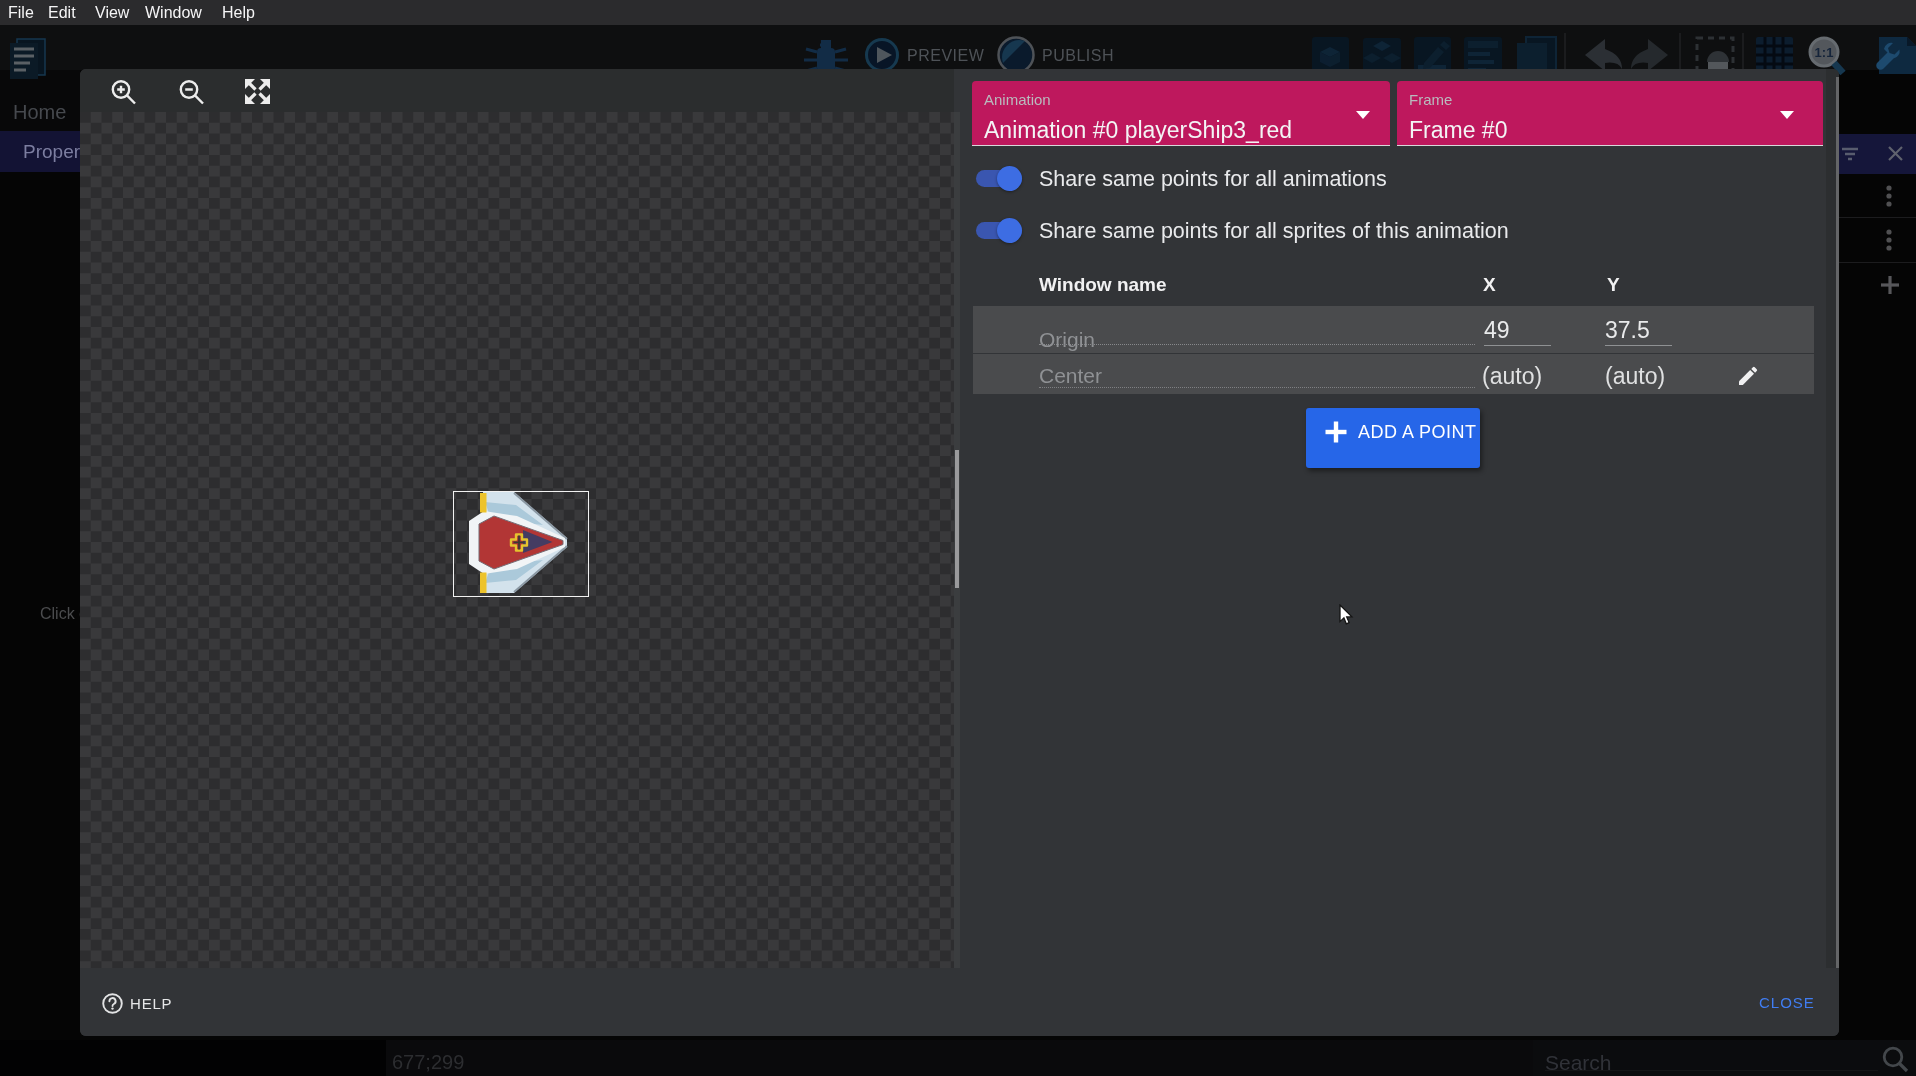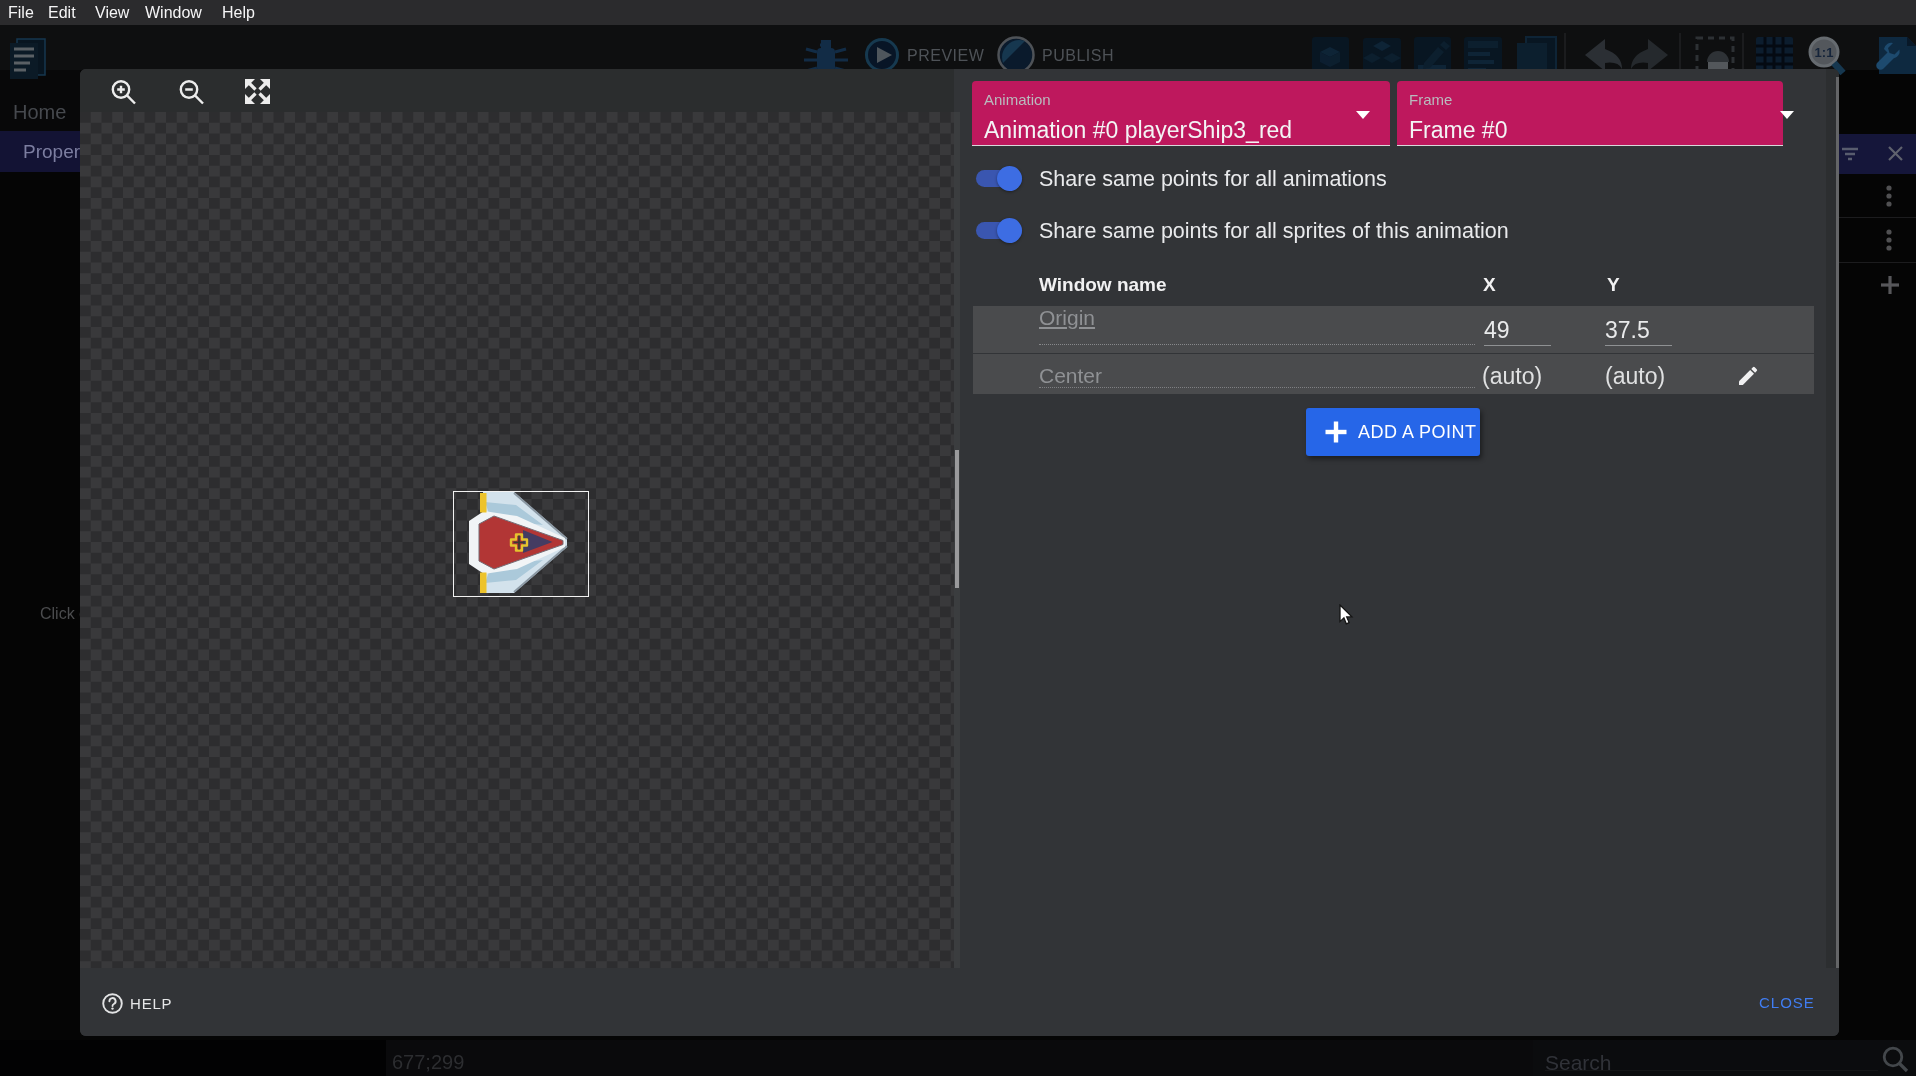--- a/index.html
+++ b/index.html
@@ -25,21 +25,21 @@
            border-right:7px solid transparent;border-top:8px solid #fff;}
   .tglrow{position:absolute;left:880px;height:26px;}
   .tgltrack{position:absolute;left:16px;width:46px;height:17px;border-radius:9px;background:#3a56b0;top:4px;}
   .tglthumb{position:absolute;left:37px;top:0px;width:25px;height:25px;border-radius:50%;
             background:#3d6de3;box-shadow:0 1px 3px rgba(0,0,0,.4);}
   .tgllabel{position:absolute;left:79px;top:0;line-height:26px;font-size:21.5px;color:#e9eaec;white-space:nowrap;}
   .rowbg{position:absolute;left:893px;width:841px;background:#4a4b4d;}
   .cellname{position:absolute;left:66px;font-size:21px;color:#8f9194;}
   .cellval{position:absolute;font-size:23px;color:#e9eaeb;}
   .uline{position:absolute;height:1px;background:#8f9193;}
-  #addbtn{position:absolute;left:1226px;top:339px;width:174px;height:48px;background:#2666e8;
+  #addbtn{position:absolute;left:1226px;top:339px;width:174px;height:60px;background:#2666e8;
           border-radius:3px;box-shadow:2px 3px 5px rgba(0,0,0,.45);color:#fff;}
   #addbtn .pl{position:absolute;left:19px;top:13px;}
   #addbtn .tx{position:absolute;left:52px;top:0;line-height:48px;font-size:18px;letter-spacing:.5px;}
   
   .dimtext{position:absolute;text-align:right;}
 </style>
 </head>
 <body>
 <div id="root">
 
@@ -247,21 +247,21 @@
         <line x1="4.5" y1="10.4" x2="15.5" y2="10.4" stroke="#3a3a34" stroke-width="1.7"></line>
       </svg>
     </div>
     <div id="footer"></div>
 
     <div class="ddbox" style="left:892px;width:418px;">
       <div class="ddlabel">Animation</div>
       <div class="ddvalue">Animation #0 playerShip3_red</div>
       <div class="ddarrow" style="left:384px;"></div>
     </div>
-    <div class="ddbox" style="left:1317px;width:386px;">
+    <div class="ddbox" style="left:1317px;width:426px;">
       <div class="ddlabel">Frame</div>
       <div class="ddvalue">Frame #0</div>
       <div class="ddarrow" style="left:383px;"></div>
     </div>
 
     <div class="tglrow" style="top:97px;">
       <div class="tgltrack"></div>
         <div class="tglthumb"></div>
       <div class="tgllabel">Share same points for all animations</div>
     </div>
@@ -269,21 +269,21 @@
       <div class="tgltrack"></div>
         <div class="tglthumb"></div>
       <div class="tgllabel">Share same points for all sprites of this animation</div>
     </div>
 
     <div class="abs" style="left:959px;top:205px;font-size:19px;font-weight:bold;color:#f1f1f2;">Window name</div>
     <div class="abs" style="left:1403px;top:205px;font-size:19px;font-weight:bold;color:#f1f1f2;">X</div>
     <div class="abs" style="left:1527px;top:205px;font-size:19px;font-weight:bold;color:#f1f1f2;">Y</div>
 
     <div class="rowbg" style="top:237px;height:47px;">
-      <div class="cellname" style="top:0;text-decoration:underline;">Origin</div>
+      <div class="cellname" style="top:22px;">Origin</div>
       <div class="cellval" style="left:511px;top:11px;">49</div>
       <div class="cellval" style="left:632px;top:11px;">37.5</div>
       <div style="position:absolute;left:66px;top:38px;width:436px;border-top:1px dotted #87888b;"></div>
       <div class="uline" style="left:511px;top:39px;width:67px;"></div>
       <div class="uline" style="left:632px;top:39px;width:67px;"></div>
     </div>
     <div class="rowbg" style="top:285px;height:40px;">
       <div class="cellname" style="top:10px;">Center</div>
       <div class="cellval" style="left:509px;top:9px;color:#dfe0e1;">(auto)</div>
       <div class="cellval" style="left:632px;top:9px;color:#dfe0e1;">(auto)</div>

